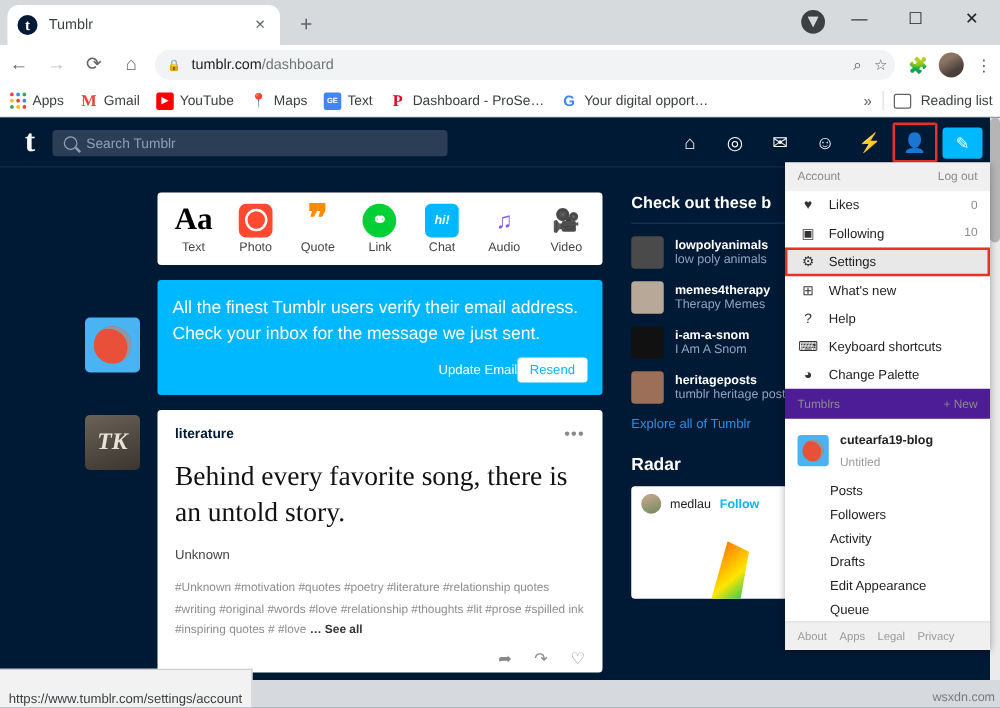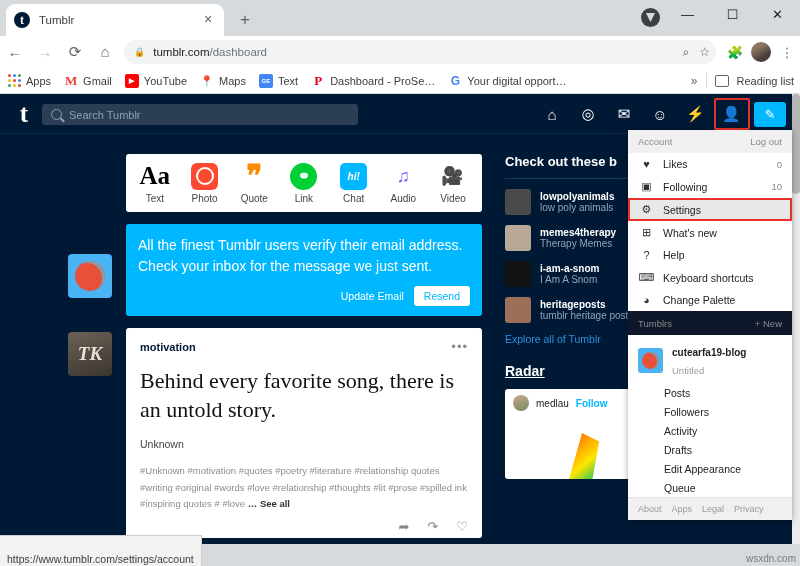--- a/index.html
+++ b/index.html
@@ -218,21 +218,21 @@
   .ico-audio { color: #7c5cff !important; font-size: 18px; }
   .ico-video { color: #ff2f8e !important; font-size: 18px; }
 
   .verify {
     margin-top: 12px; background: #00b8ff; border-radius: 3px;
     padding: 11px 12px 10px;
   }
   .verify-text { font-size: 14px; color: #fff; line-height: 1.5; }
   .verify-actions {
     display: flex; align-items: center; justify-content: flex-end;
-    gap: 10px; margin-top: 9px;
+    margin-top: 9px;
   }
   .verify-link { font-size: 10.5px; color: #fff; }
   .verify-btn {
     background: #fff; color: #00b8ff; font-size: 10.5px;
     padding: 4px 10px; border-radius: 3px;
   }
 
   .post { margin-top: 12px; padding: 11px 14px 4px; }
   .post-head {
     display: flex; align-items: center; justify-content: space-between;
@@ -258,21 +258,21 @@
   .side { position: absolute; left: 505px; top: 60px; width: 180px; }
   .side-title { font-size: 13px; font-weight: bold; color: #fff; }
   .side-rule { height: 1px; background: #17395e; margin: 9px 0 10px; }
   .blog-row { display: flex; align-items: center; margin-bottom: 10px; }
   .blog-av {
     width: 26px; height: 26px; border-radius: 3px; flex: none; margin-right: 9px;
   }
   .blog-name { font-size: 10px; font-weight: bold; color: #fff; }
   .blog-sub { font-size: 10px; color: #8fa4bc; white-space: nowrap; }
   .explore { font-size: 10.5px; color: #2e8fe0; margin-top: 7px; }
-  .radar-title { font-size: 14px; font-weight: bold; color: #fff; margin-top: 18px; text-decoration: underline; }
+  .radar-title { font-size: 14px; font-weight: bold; color: #fff; margin-top: 18px; }
   .radar-card {
     margin-top: 10px; background: #fff; border-radius: 3px;
     height: 90px; overflow: hidden; position: relative;
   }
   .radar-head { display: flex; align-items: center; padding: 6px 8px; gap: 7px; }
   .radar-av {
     width: 16px; height: 16px; border-radius: 50%; flex: none;
     background: linear-gradient(160deg,#cfa98d,#6f8a5f);
   }
   .radar-name { font-size: 10px; color: #222; }
@@ -301,21 +301,21 @@
   }
   .dd-item.hl {
     background: #e8e8e8; border: 2.5px solid #e8312a;
     padding: 3px 8px;
   }
   .dd-ico {
     width: 17px; flex: none; font-size: 11px; color: #333; text-align: center;
     margin-right: 8px;
   }
   .dd-count { margin-left: auto; font-size: 9.5px; color: #8a8a8a; }
-  .dd-sub { padding: 7px 10px 6px; background: #0f172a;
+  .dd-sub { padding: 7px 10px 6px; background: #4c1d95;
     display: flex; justify-content: space-between; align-items: center;
     font-size: 9.5px; color: #8a8a8a; }
   .dd-new { color: #8a8a8a; }
   .dd-blog { display: flex; align-items: center; padding: 7px 10px 5px; }
   .dd-blog-av {
     width: 25px; height: 25px; border-radius: 3px; flex: none; margin-right: 9px;
     background: #4ab3f4; position: relative;
   }
   .dd-blog-av::after {
     content: ""; position: absolute; left: 4px; top: 4px;
@@ -488,21 +488,21 @@
       <div class="verify">
         <div class="verify-text">All the finest Tumblr users verify their email address. Check your inbox for the message we just sent.</div>
         <div class="verify-actions">
           <span class="verify-link">Update Email</span>
           <span class="verify-btn">Resend</span>
         </div>
       </div>
 
       <div class="card post">
         <div class="post-head">
-          <span class="post-author">motivation</span>
+          <span class="post-author">literature</span>
           <span class="post-dots">•••</span>
         </div>
         <div class="post-quote">Behind every favorite song, there is an untold story.</div>
         <div class="post-src">Unknown</div>
         <div class="tags">
           <span>#Unknown  #motivation  #quotes  #poetry  #literature  #relationship quotes  #writing  #original  #words  #love  #relationship  #thoughts  #lit  #prose  #spilled ink  #inspiring quotes  #</span>
           <span>#love</span>
           <span class="seeall">… See all</span>
         </div>
         <div class="post-actions">

